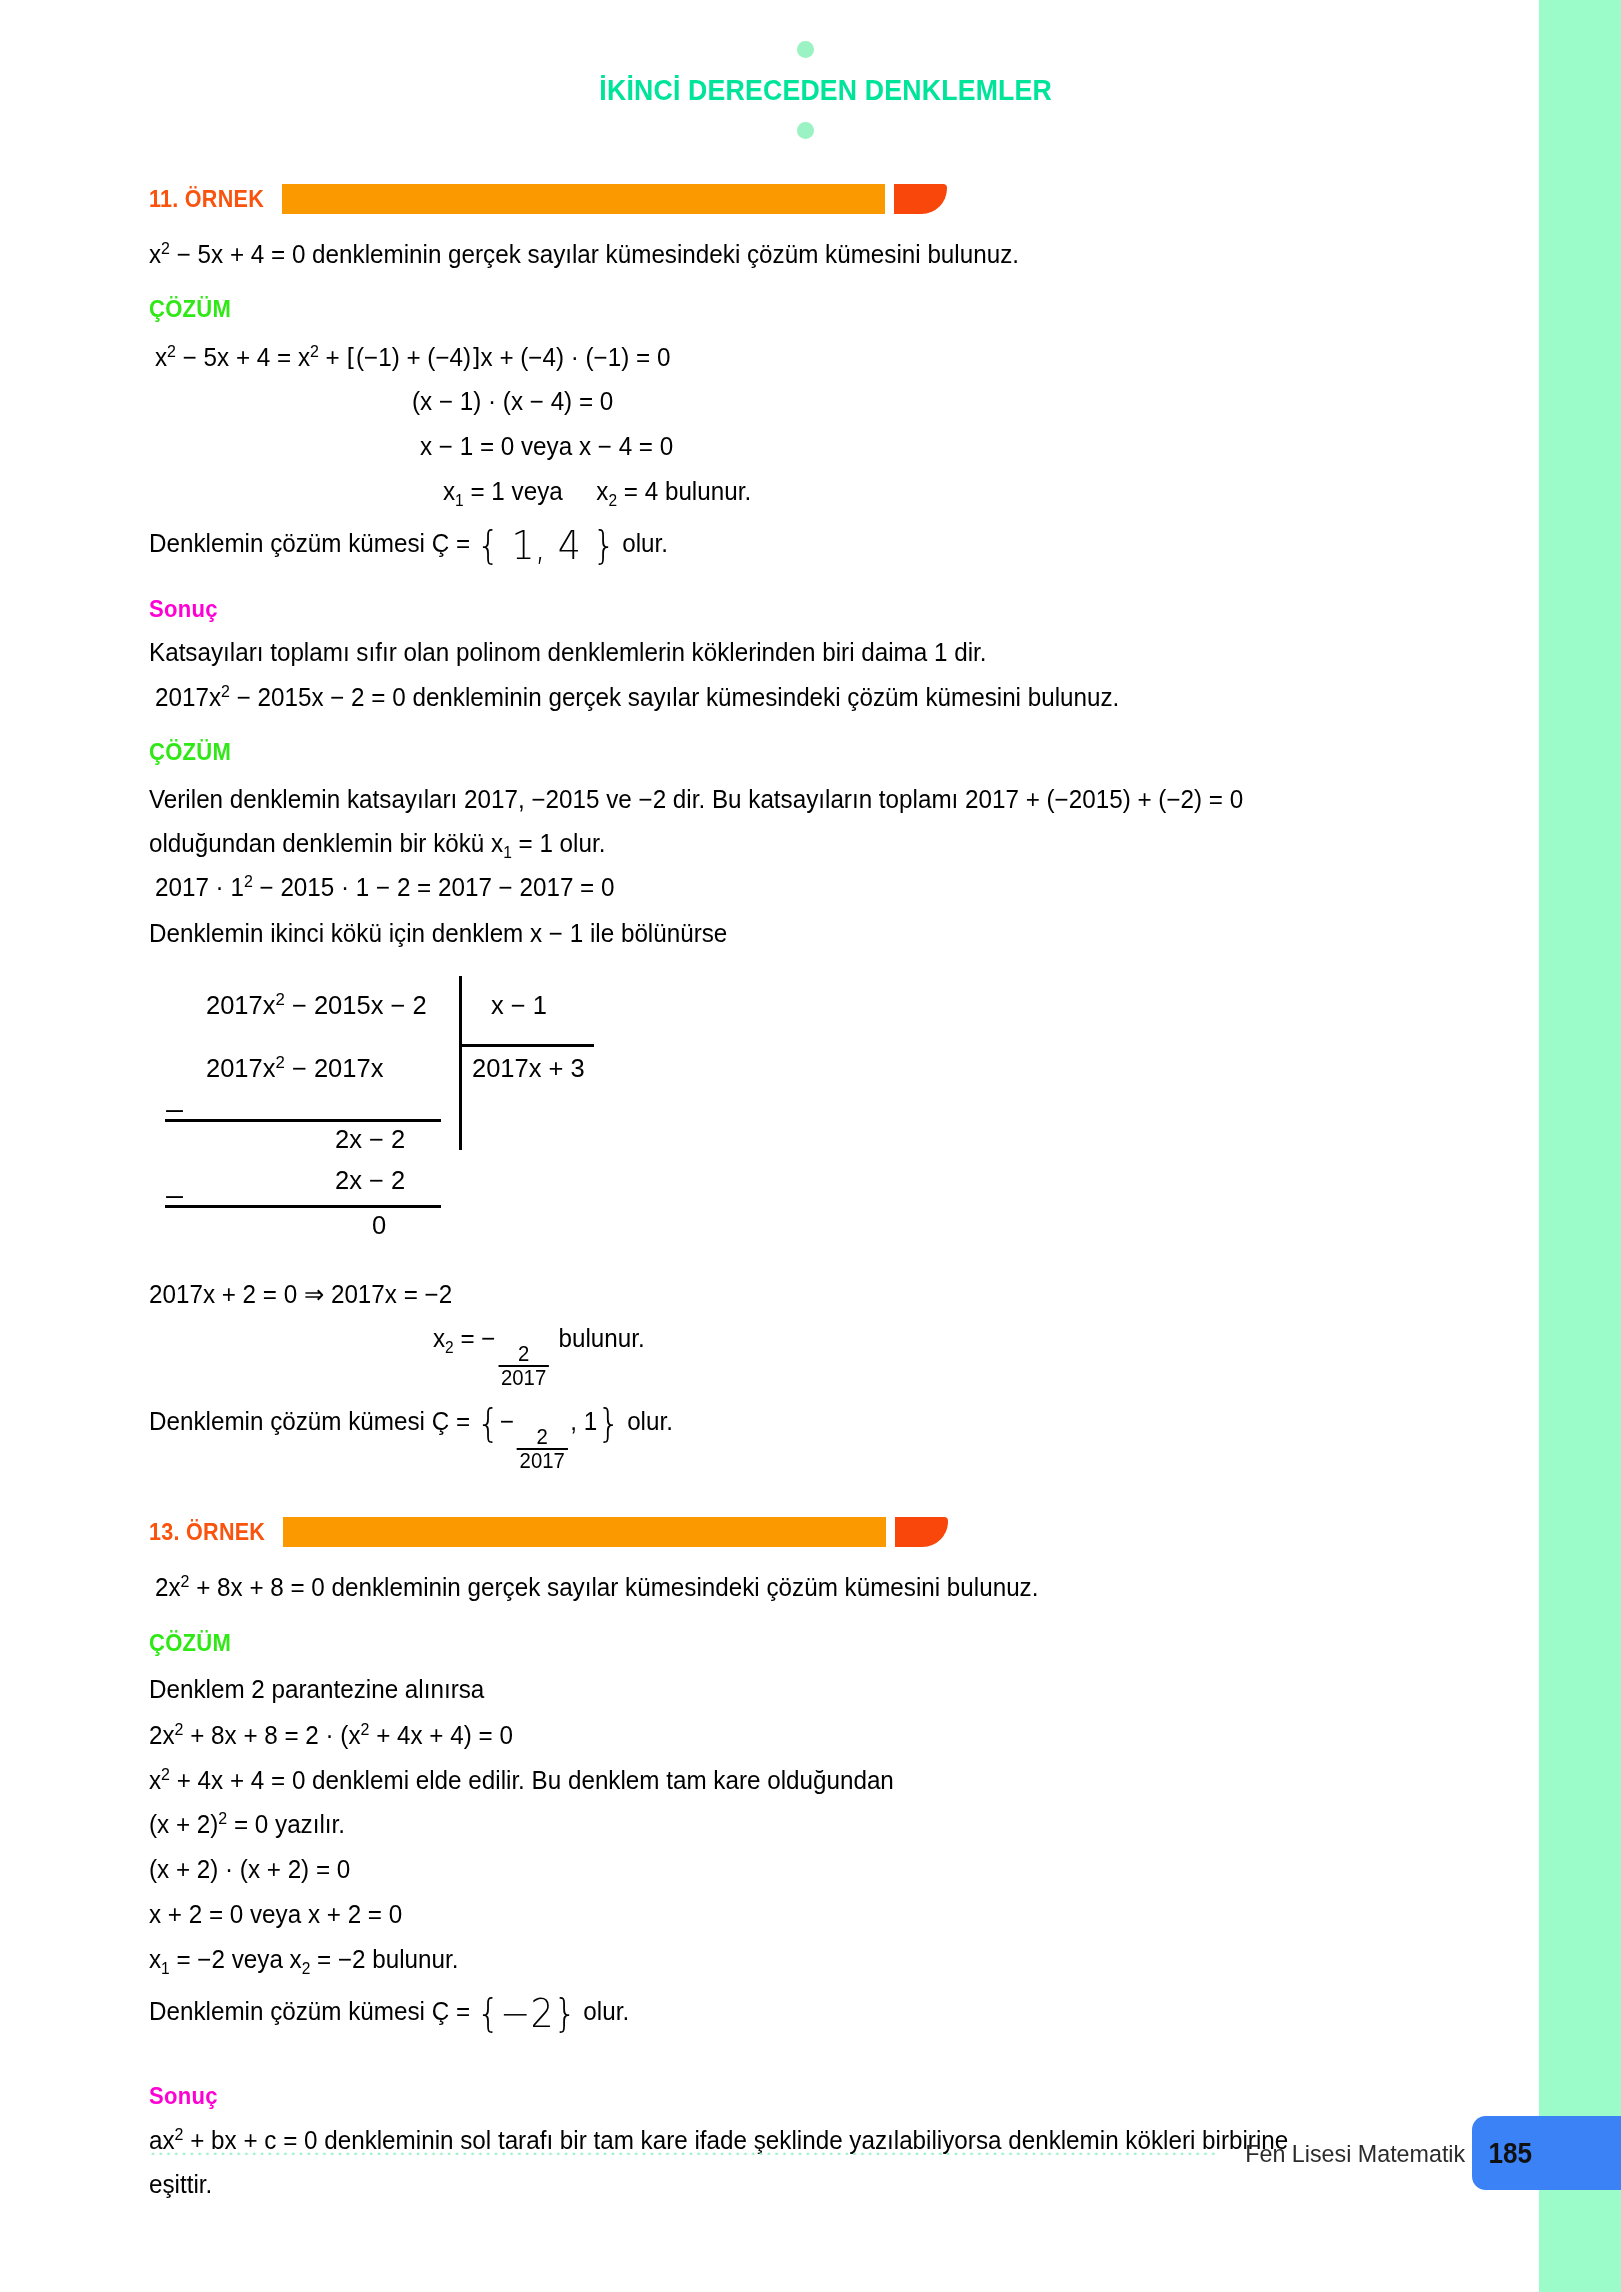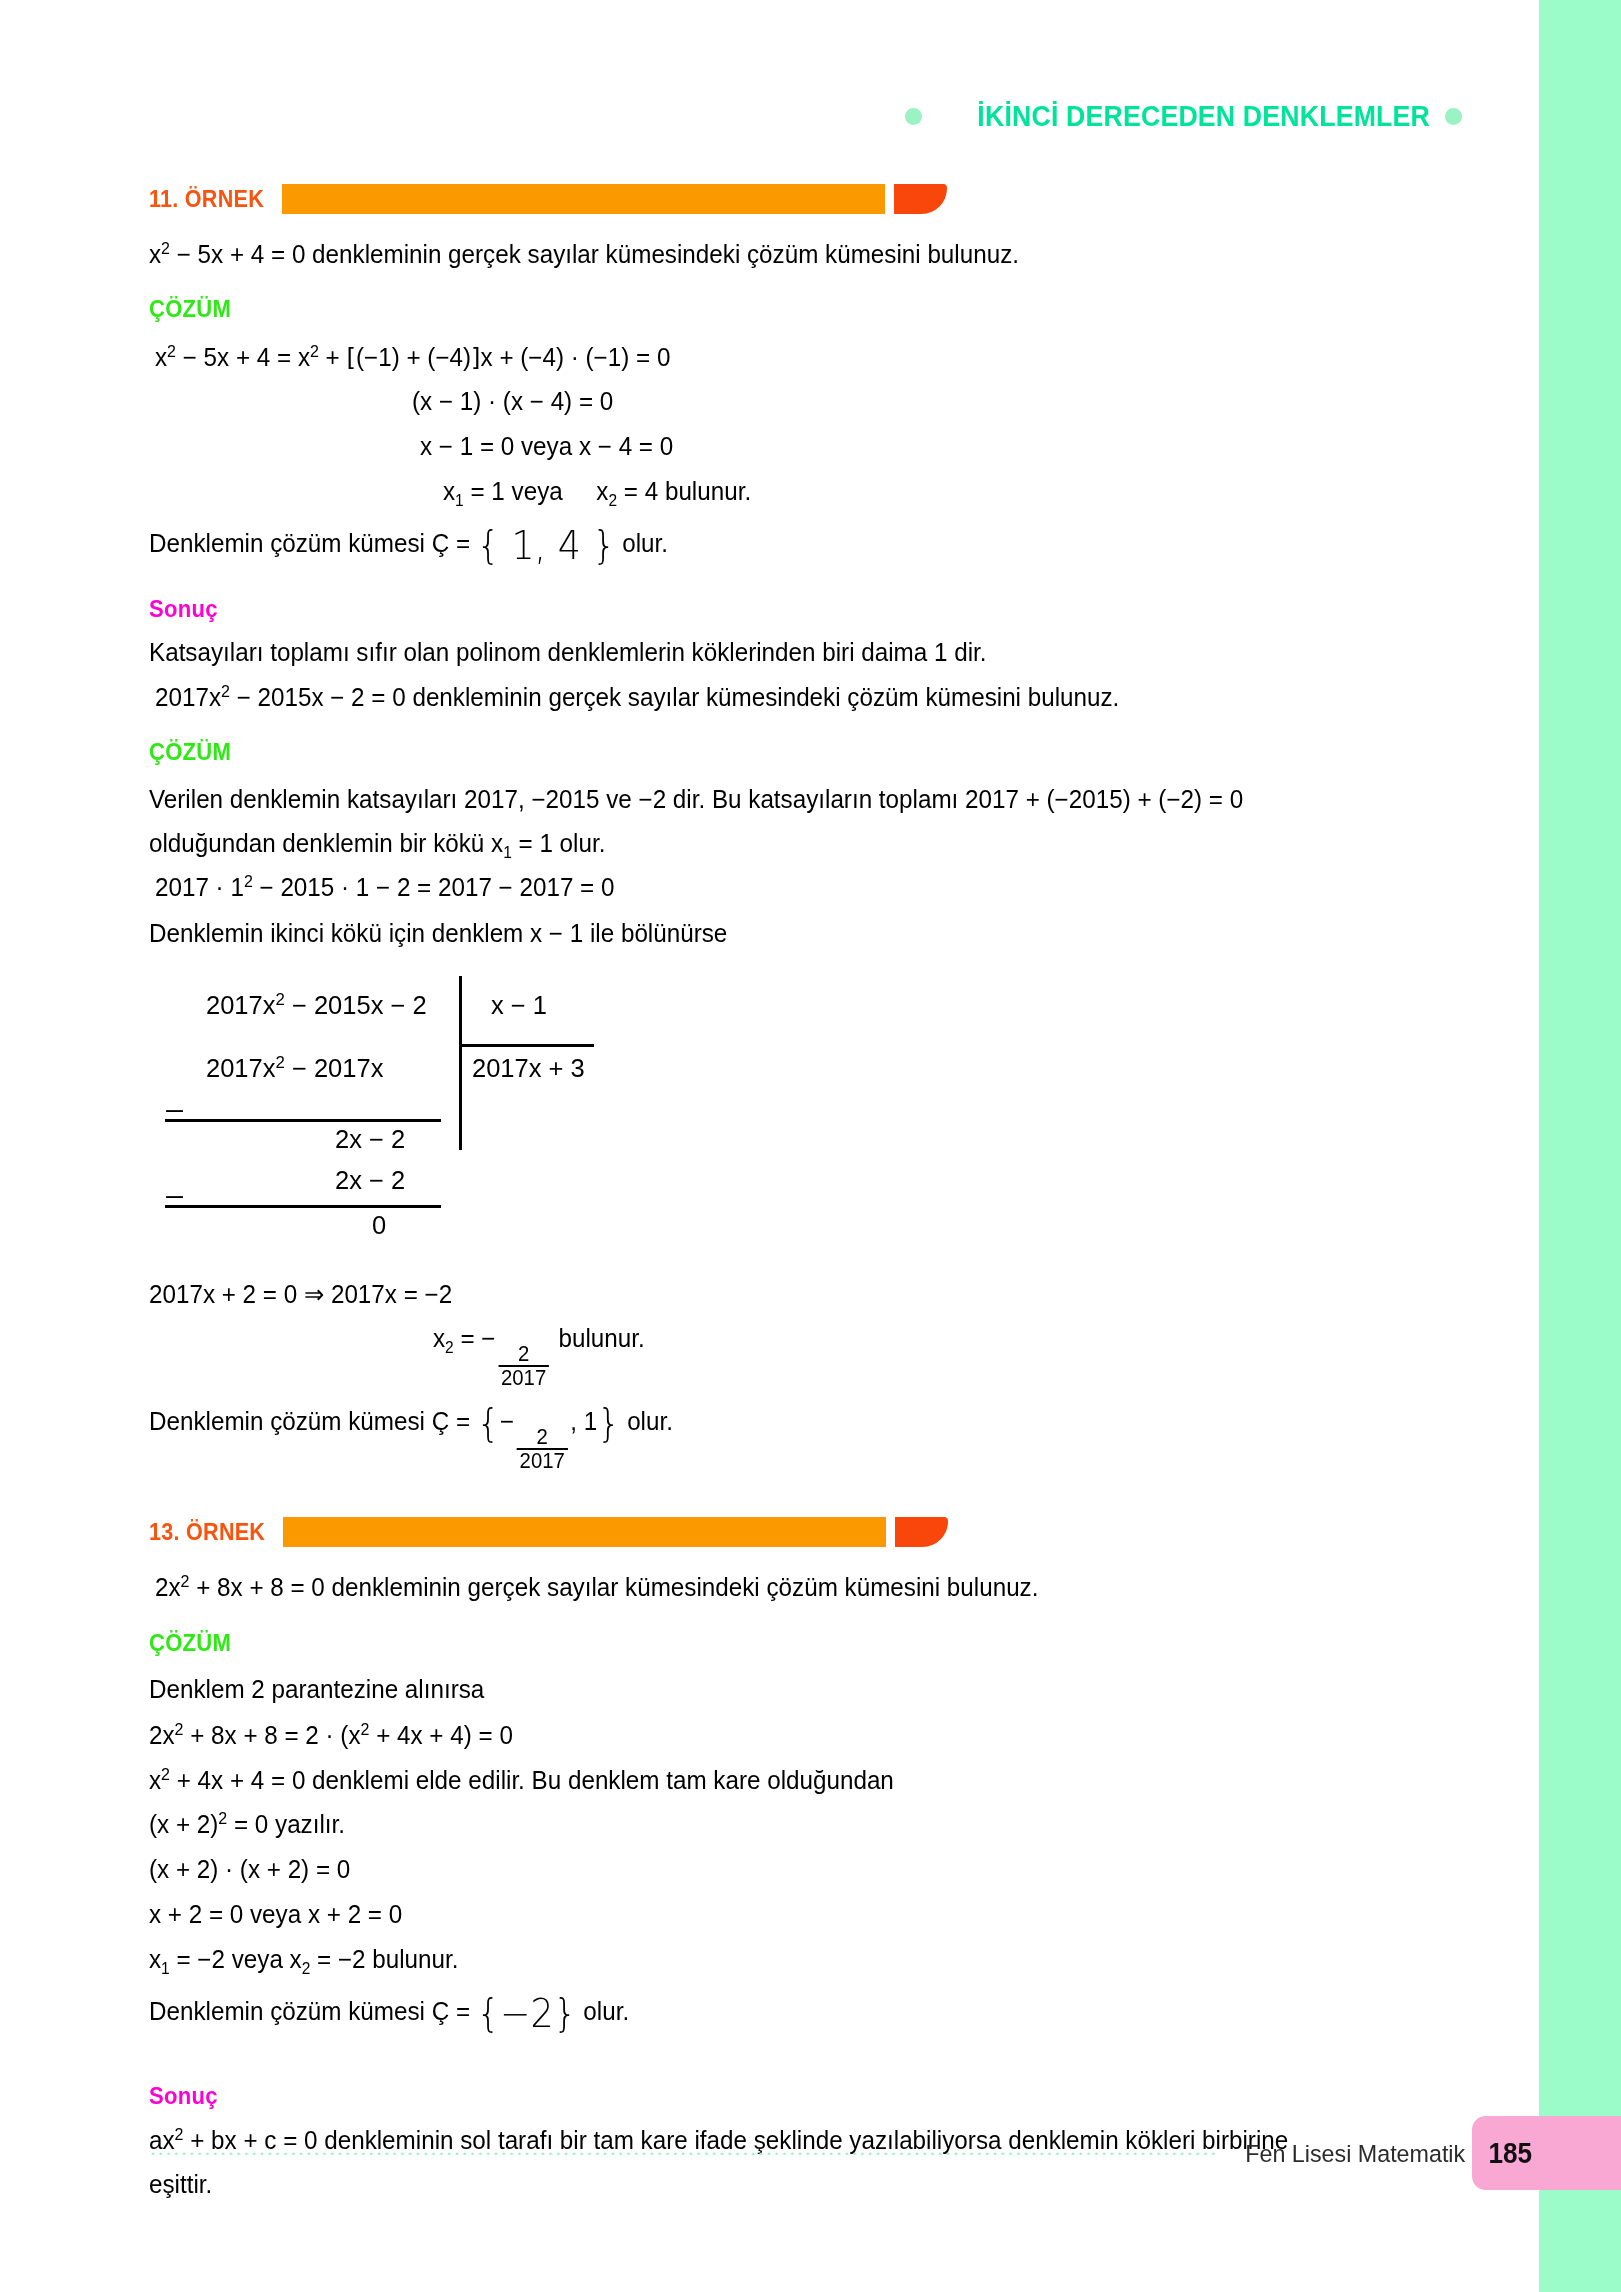--- a/index.html
+++ b/index.html
@@ -45,20 +45,21 @@
   }
 
   
   .runhead {
     display: flex;
     align-items: center;
     justify-content: flex-end;
     gap: 15.7px;
     height: 45px;
     margin-bottom: 41px;
+    flex-direction: column;
   }
   .runhead-title {
     color: #00e49a;
     font-weight: bold;
     font-size: 29px;
     letter-spacing: 0.2px;
     font-family: "Liberation Sans", sans-serif;
     transform: scaleX(0.92);
     transform-origin: right center;
     white-space: nowrap;
@@ -250,21 +251,21 @@
     background: #9bf3c4;
     margin: 0 11.8px 0 13.7px;
     flex: none;
   }
   .page-badge {
     position: absolute;
     right: -82px;
     top: -13.7px;
     width: 149px;
     height: 74px;
-    background: #f9a8d4;
+    background: #3b82f6;
     border-top-left-radius: 13.7px;
     border-bottom-left-radius: 13.7px;
     display: flex;
     align-items: center;
     justify-content: flex-start;
     padding-left: 13.7px;
     box-sizing: border-box;
   }
   .page-number {
     font-size: 29px;

